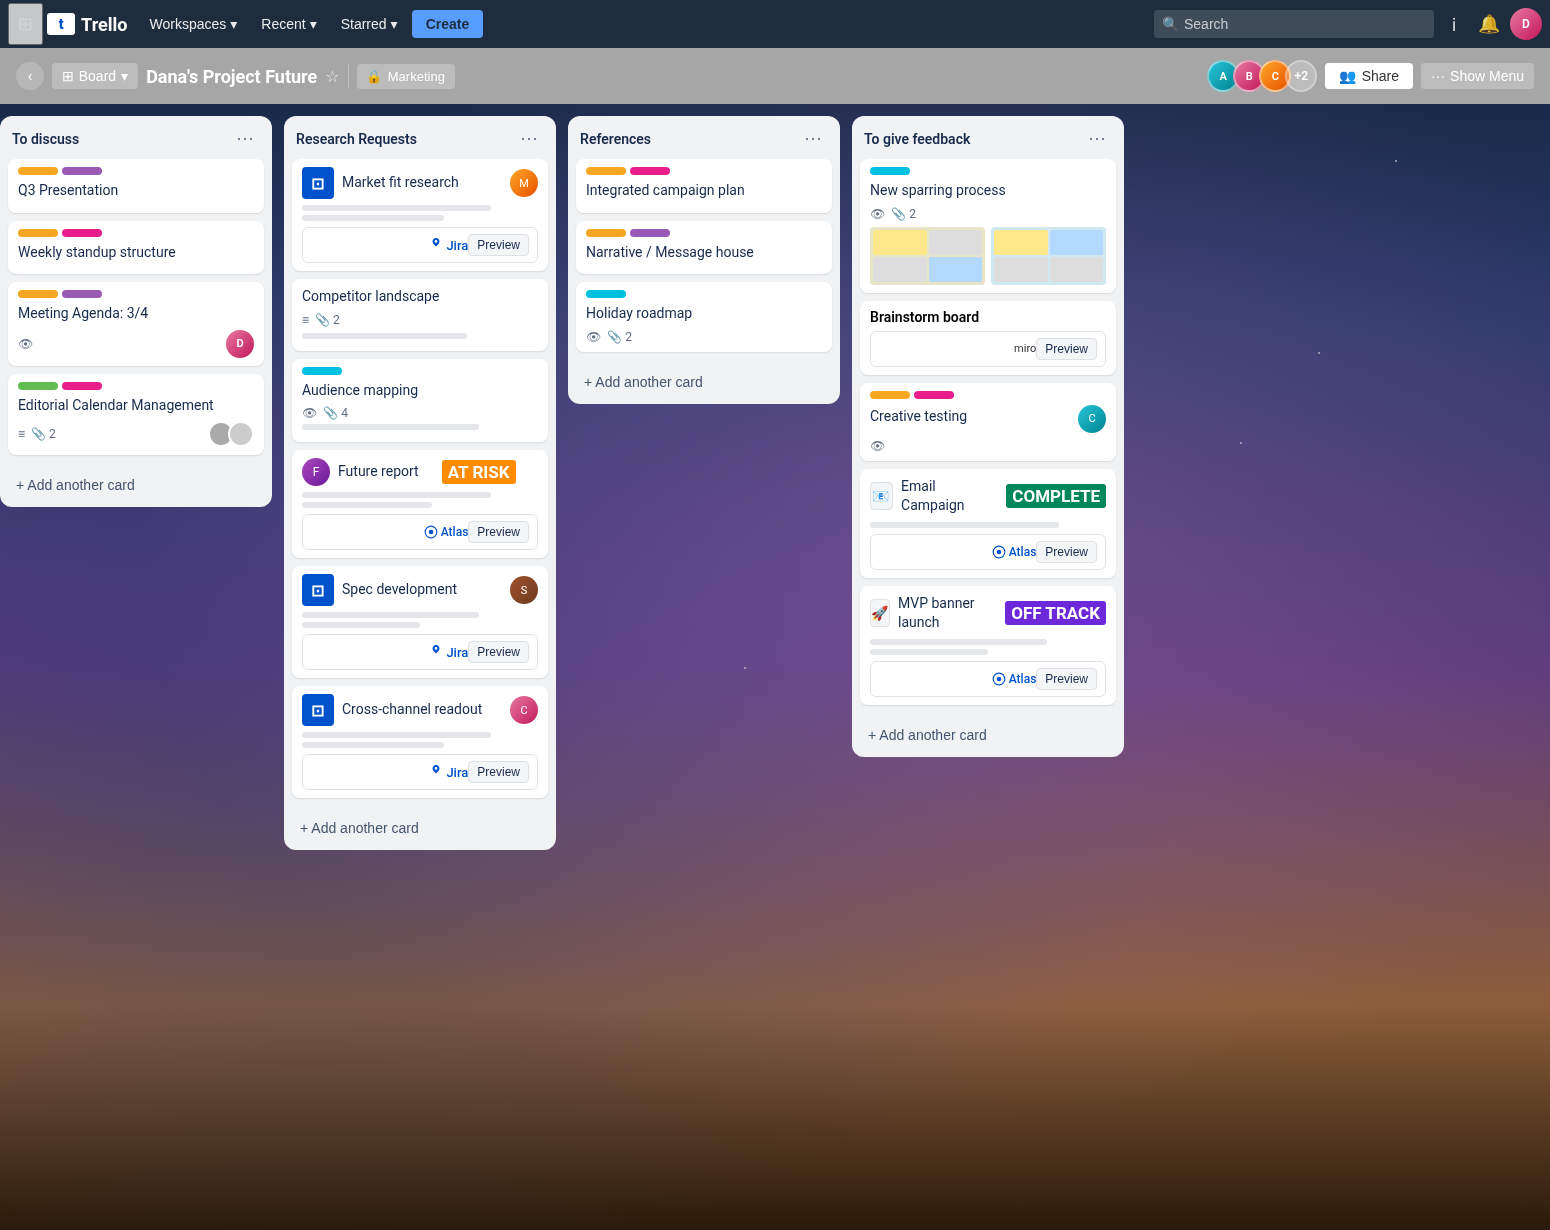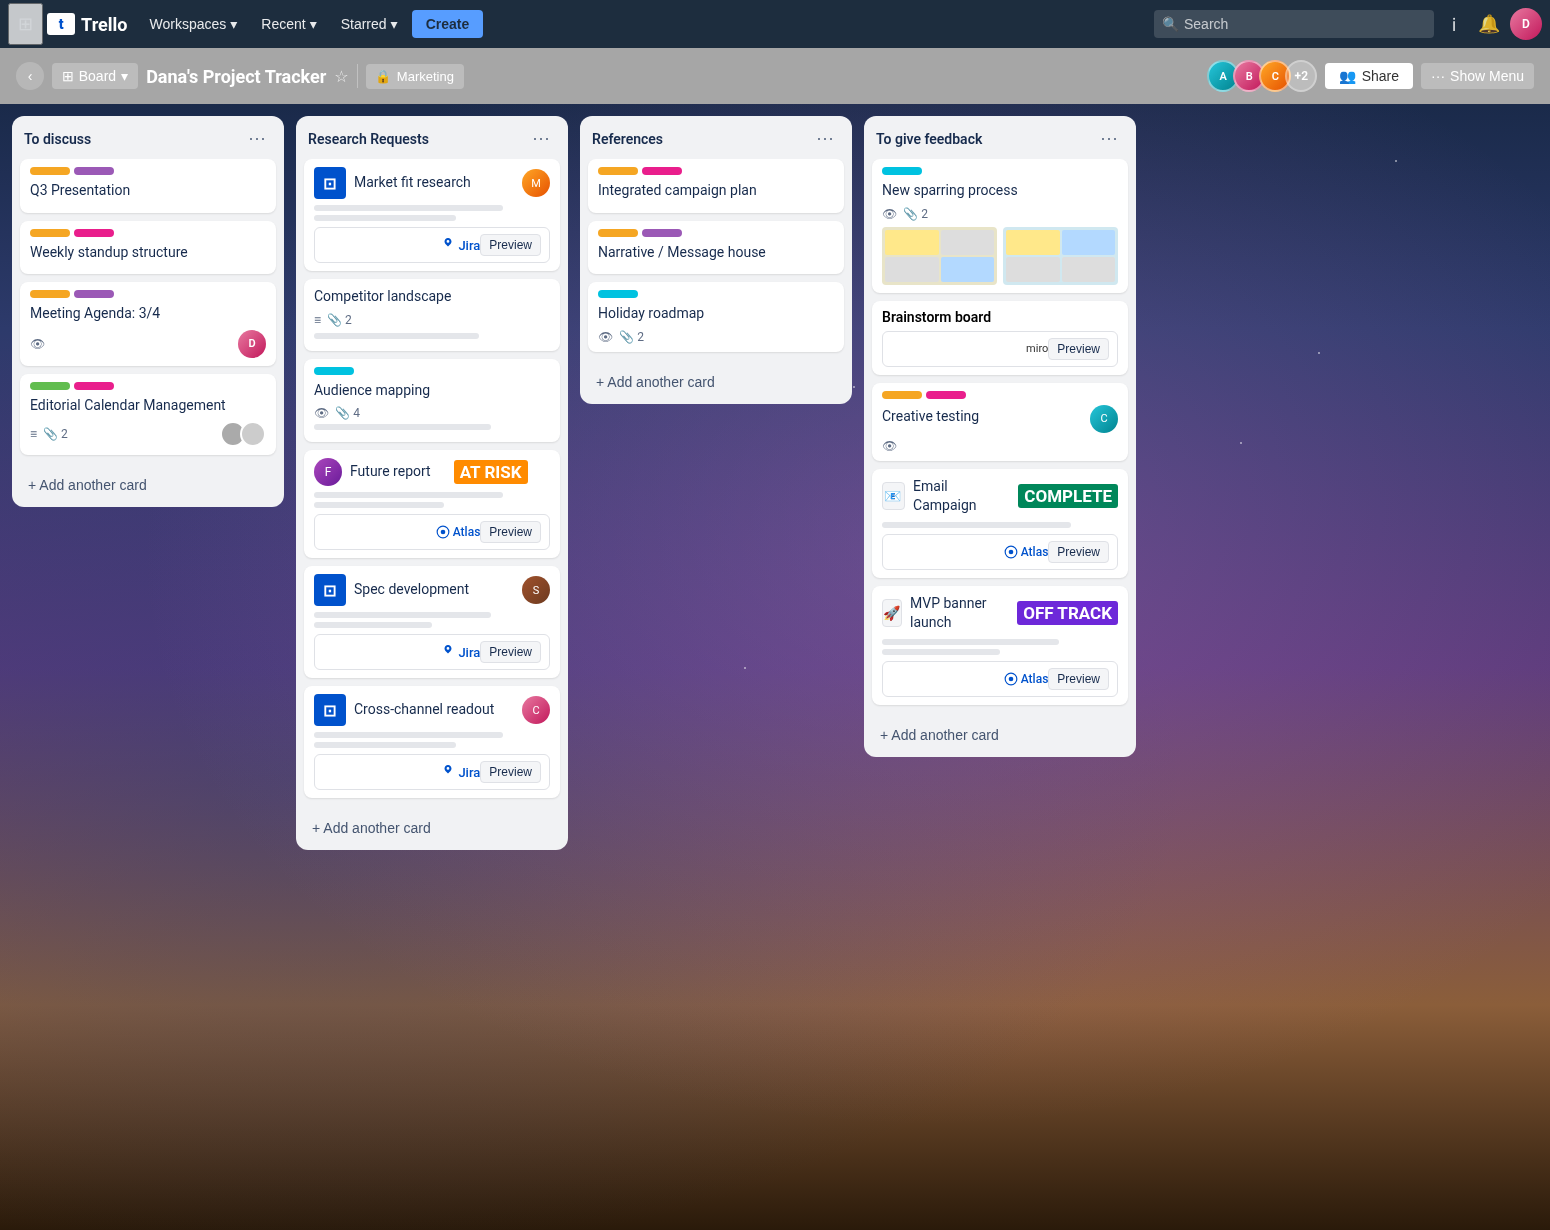--- a/index.html
+++ b/index.html
@@ -53,21 +53,21 @@
     .share-btn { background: #fff; border: none; color: #333; padding: 5px 14px; border-radius: 4px; font-size: 14px; font-weight: 500; cursor: pointer; display: flex; align-items: center; gap: 5px; }
     .show-menu-btn { background: rgba(255,255,255,0.25); border: none; color: #fff; padding: 5px 10px; border-radius: 4px; font-size: 14px; cursor: pointer; display: flex; align-items: center; gap: 5px; }
     .collapse-btn { background: rgba(255,255,255,0.2); border: none; color: #fff; border-radius: 50%; width: 28px; height: 28px; cursor: pointer; display: flex; align-items: center; justify-content: center; font-size: 14px; }
 
     
     .board-bg {
       flex: 1;
       background: linear-gradient(to bottom, #1a2a4a 0%, #2d3a6b 20%, #5b3a7a 50%, #8b5e3a 80%, #2a1a0a 100%);
       overflow-x: auto;
       overflow-y: hidden;
-      padding: 12px 12px 0 12px;
+      padding: 12px 12px 0 0;
       display: flex;
       gap: 12px;
       align-items: flex-start;
       position: relative;
     }
     .board-bg::before {
       content: '';
       position: absolute;
       inset: 0;
       background: radial-gradient(ellipse at 60% 40%, rgba(180,120,200,0.3) 0%, transparent 60%),
@@ -163,21 +163,21 @@
     <div class="navbar-avatar av-pink">D</div>
   </nav>
 
   <div class="board-header">
     <button class="collapse-btn">‹</button>
     <button class="board-view-btn">
       <span>⊞</span>
       <span>Board</span>
       <span>▾</span>
     </button>
-    <h1 class="board-title">Dana's Project Tracker</h1>
+    <h1 class="board-title">Dana's Project Future</h1>
     <button class="board-star">☆</button>
     <div class="board-sep"></div>
     <button class="board-workspace-btn">
       <span>🔒</span>
       <span>Marketing</span>
     </button>
     <div class="board-header-right">
       <div class="member-avatars">
         <div class="member-avatar av-teal">A</div>
         <div class="member-avatar av-pink">B</div>

